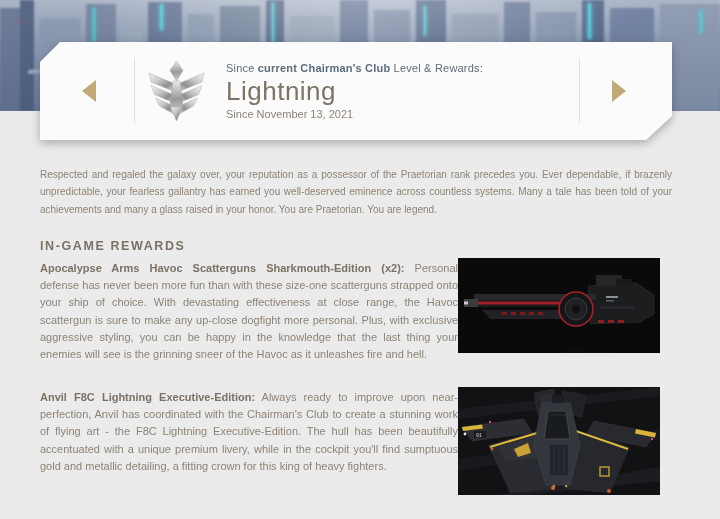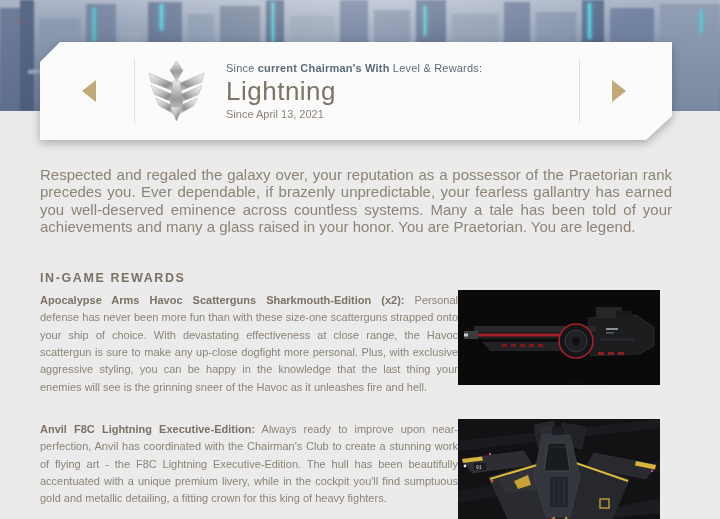--- a/index.html
+++ b/index.html
@@ -39,22 +39,22 @@
   .vdiv.right{margin-left:auto;}
   .badge{margin-left:13px;flex:0 0 auto;}
   .card-text{margin-left:21px;display:flex;flex-direction:column;}
   .card-label{font-size:11px;color:var(--label-text);letter-spacing:.2px;}
   .card-label b{font-weight:bold;}
   .card-title{font-size:26px;color:var(--title-text);letter-spacing:.5px;margin-top:3px;line-height:28px;}
   .card-since{font-size:11px;color:var(--body-text);margin-top:3px;}
 
   
   .content{position:relative;margin-left:40px;width:632px;padding-top:55px;}
-  .intro{margin:0;font-size:15px;line-height:17.3px;text-align:justify;color:var(--body-text);}
-  .rewards-heading{margin:36px 0 7px;font-size:12.5px;font-weight:bold;
+  .intro{margin:0;font-size:10px;line-height:17.3px;text-align:justify;color:var(--body-text);}
+  .rewards-heading{margin:21px 0 7px;font-size:12.5px;font-weight:bold;
                    letter-spacing:1.6px;color:var(--heading-text);}
   .reward-row{display:flex;gap:0;margin-bottom:25px;align-items:flex-start;}
   .reward-text{width:418px;margin:0;font-size:11px;line-height:17.3px;
                text-align:justify;color:var(--body-text);}
   .reward-text strong{color:var(--heading-text);}
   .reward-media{width:202px;flex:0 0 auto;margin-top:-2px;}
   .reward-media svg{display:block;}
 </style>
 </head>
 <body>
@@ -123,23 +123,23 @@
         </g>
         <g fill="url(#silver)" stroke="#a2a2a2" stroke-width=".4" transform="translate(57,0) scale(-1,1)">
           <polygon points="1,12 26,22.5 26,30.5 3,21"></polygon>
           <polygon points="3,24.5 26,34 26,42 6.5,33.5"></polygon>
           <polygon points="7.5,37 26,45 26,53 11.5,45"></polygon>
         </g>
         <polygon points="25,20 32,20 35,45 28.5,53 22,45" fill="url(#silver2)" stroke="#9c9c9c" stroke-width=".4"></polygon>
         <polygon points="22.5,46 34.5,46 28.5,60" fill="url(#silver)" stroke="#a2a2a2" stroke-width=".4"></polygon>
       </svg>
       <div class="card-text">
-        <div class="card-label"><span>Since </span><b>current Chairman's With</b><span> Level &amp; Rewards:</span></div>
+        <div class="card-label"><span>Since </span><b>current Chairman's Club</b><span> Level &amp; Rewards:</span></div>
         <div class="card-title">Lightning</div>
-        <div class="card-since">Since April 13, 2021</div>
+        <div class="card-since">Since November 13, 2021</div>
       </div>
       <div class="vdiv right"></div>
       <button class="nav-btn next">
         <span class="tri tri-right"></span>
       </button>
     </div>
   </div>
 
   <div class="content">
     <p class="intro">Respected and regaled the galaxy over, your reputation as a possessor of the Praetorian rank precedes you. Ever dependable, if brazenly unpredictable, your fearless gallantry has earned you well-deserved eminence across countless systems. Many a tale has been told of your achievements and many a glass raised in your honor. You are Praetorian. You are legend.</p>

